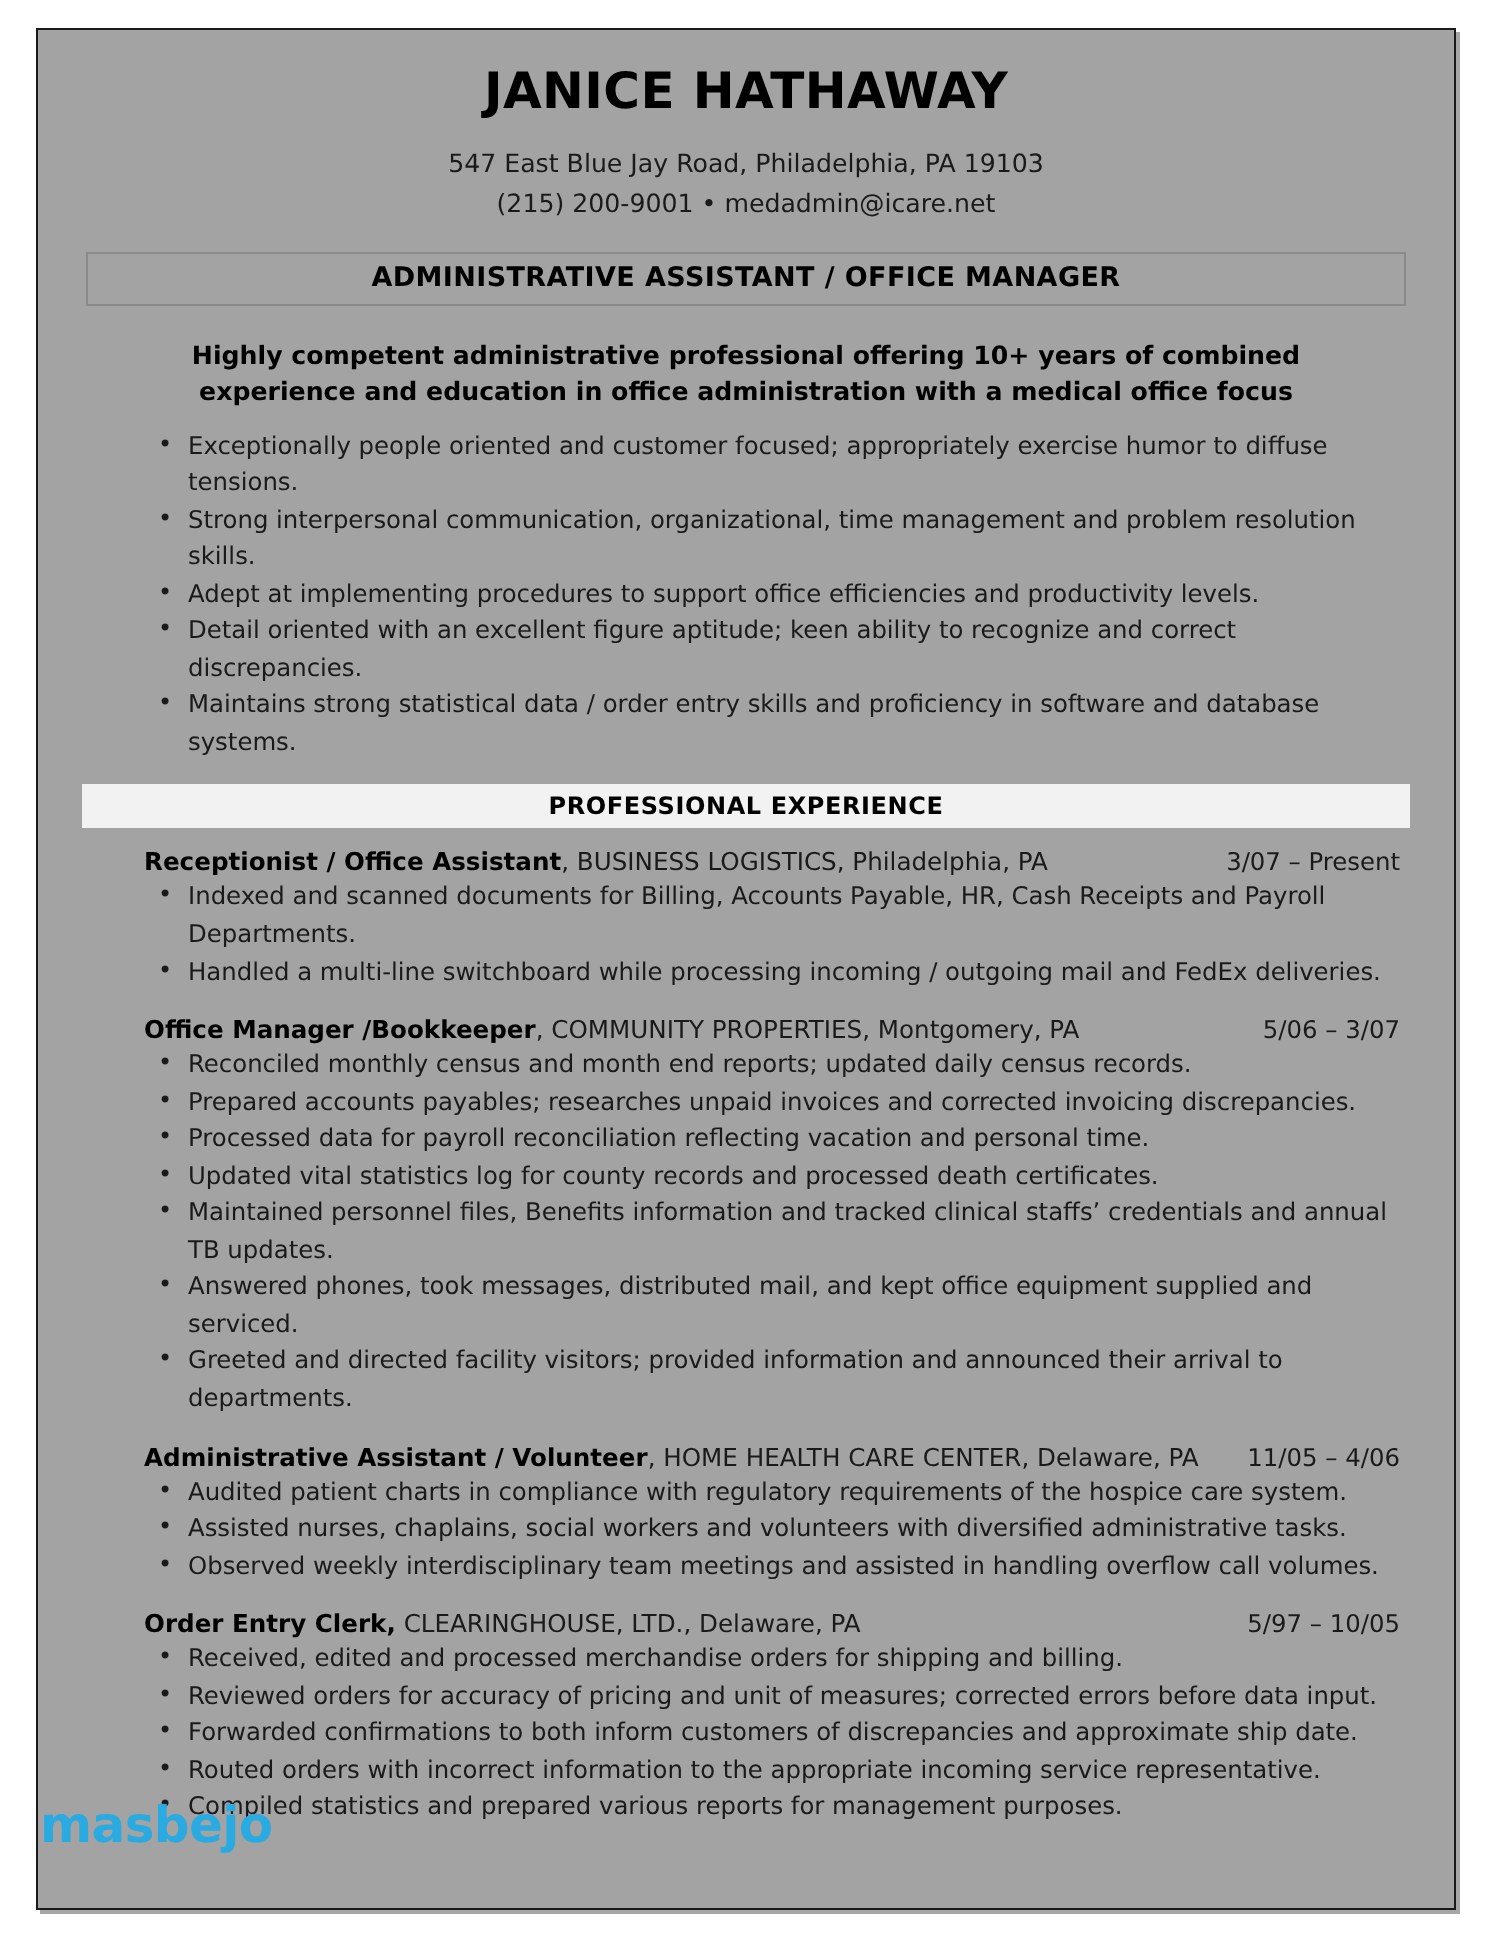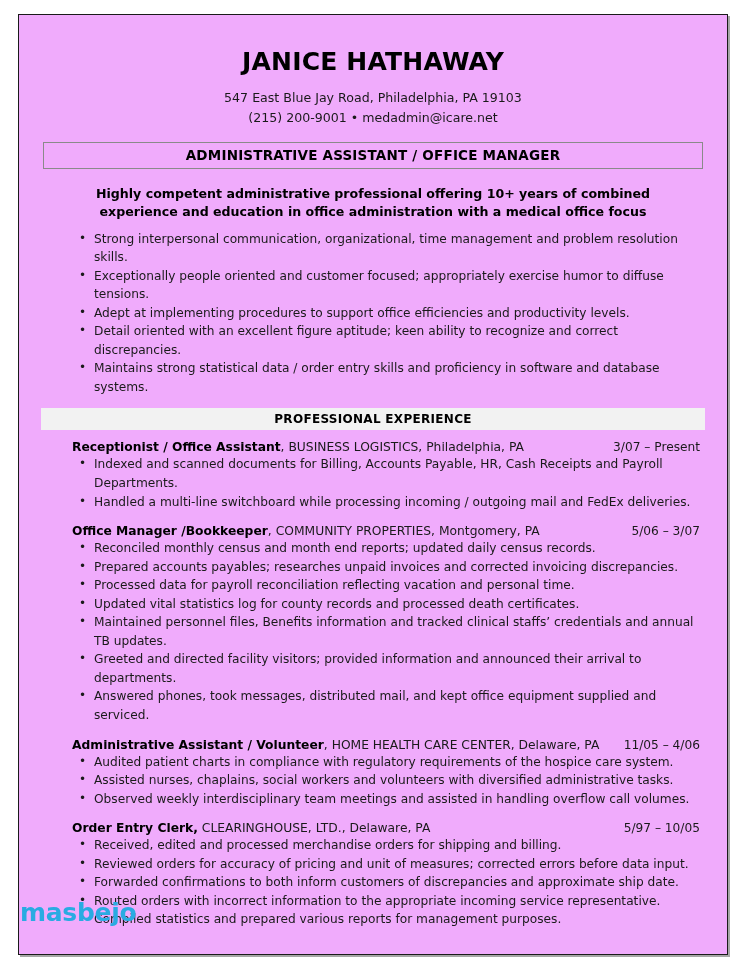--- a/index.html
+++ b/index.html
@@ -13,24 +13,24 @@
     font-family: "DejaVu Sans", "Liberation Sans", sans-serif;
     color: #111111;
   }
 
   .page {
     position: absolute;
     left: 18px;
     top: 14px;
     width: 710px;
     height: 941px;
-    background: #f0abfc;
+    background: #a3a3a3;
     border: 1.5px solid #1a1a1a;
     box-shadow: 2px 2px 0 rgba(0,0,0,0.35);
-    padding: 16px 22px 10px 22px;
+    padding: 0 22px 10px 22px;
     overflow: hidden;
   }
 
   
   .name {
     text-align: center;
     font-size: 25px;
     font-weight: bold;
     letter-spacing: 0.2px;
     margin: 16px 0 12px 0;
@@ -143,22 +143,22 @@
     <div class="name">JANICE HATHAWAY</div>
     <div class="contact-line">547 East Blue Jay Road, Philadelphia, PA 19103</div>
     <div class="contact-line">(215) 200-9001 • medadmin@icare.net</div>
   </div>
 
   <div class="target-box">ADMINISTRATIVE ASSISTANT / OFFICE MANAGER</div>
 
   <div class="summary">Highly competent administrative professional offering 10+ years of combined experience and education in office administration with a medical office focus</div>
 
   <ul class="bullets">
+    <li>Exceptionally people oriented and customer focused; appropriately exercise humor to diffuse tensions.</li>
     <li>Strong interpersonal communication, organizational, time management and problem resolution skills.</li>
-    <li>Exceptionally people oriented and customer focused; appropriately exercise humor to diffuse tensions.</li>
     <li>Adept at implementing procedures to support office efficiencies and productivity levels.</li>
     <li>Detail oriented with an excellent figure aptitude; keen ability to recognize and correct discrepancies.</li>
     <li>Maintains strong statistical data / order entry skills and proficiency in software and database systems.</li>
   </ul>
 
   <div class="section-bar">PROFESSIONAL EXPERIENCE</div>
 
   <div class="job">
     <div class="job-head">
       <div class="job-titleline"><span class="jt">Receptionist / Office Assistant</span><span>, BUSINESS LOGISTICS, Philadelphia, PA</span></div>
@@ -174,22 +174,22 @@
     <div class="job-head">
       <div class="job-titleline"><span class="jt">Office Manager /Bookkeeper</span><span>, COMMUNITY PROPERTIES, Montgomery, PA</span></div>
       <div class="job-dates">5/06 – 3/07</div>
     </div>
     <ul class="bullets">
       <li>Reconciled monthly census and month end reports; updated daily census records.</li>
       <li>Prepared accounts payables; researches unpaid invoices and corrected invoicing discrepancies.</li>
       <li>Processed data for payroll reconciliation reflecting vacation and personal time.</li>
       <li>Updated vital statistics log for county records and processed death certificates.</li>
       <li>Maintained personnel files, Benefits information and tracked clinical staffs’ credentials and annual TB updates.</li>
+      <li>Answered phones, took messages, distributed mail, and kept office equipment supplied and serviced.</li>
       <li>Greeted and directed facility visitors; provided information and announced their arrival to departments.</li>
-      <li>Answered phones, took messages, distributed mail, and kept office equipment supplied and serviced.</li>
     </ul>
   </div>
 
   <div class="job">
     <div class="job-head">
       <div class="job-titleline"><span class="jt">Administrative Assistant / Volunteer</span><span>, HOME HEALTH CARE CENTER, Delaware, PA</span></div>
       <div class="job-dates">11/05 – 4/06</div>
     </div>
     <ul class="bullets">
       <li>Audited patient charts in compliance with regulatory requirements of the hospice care system.</li>

